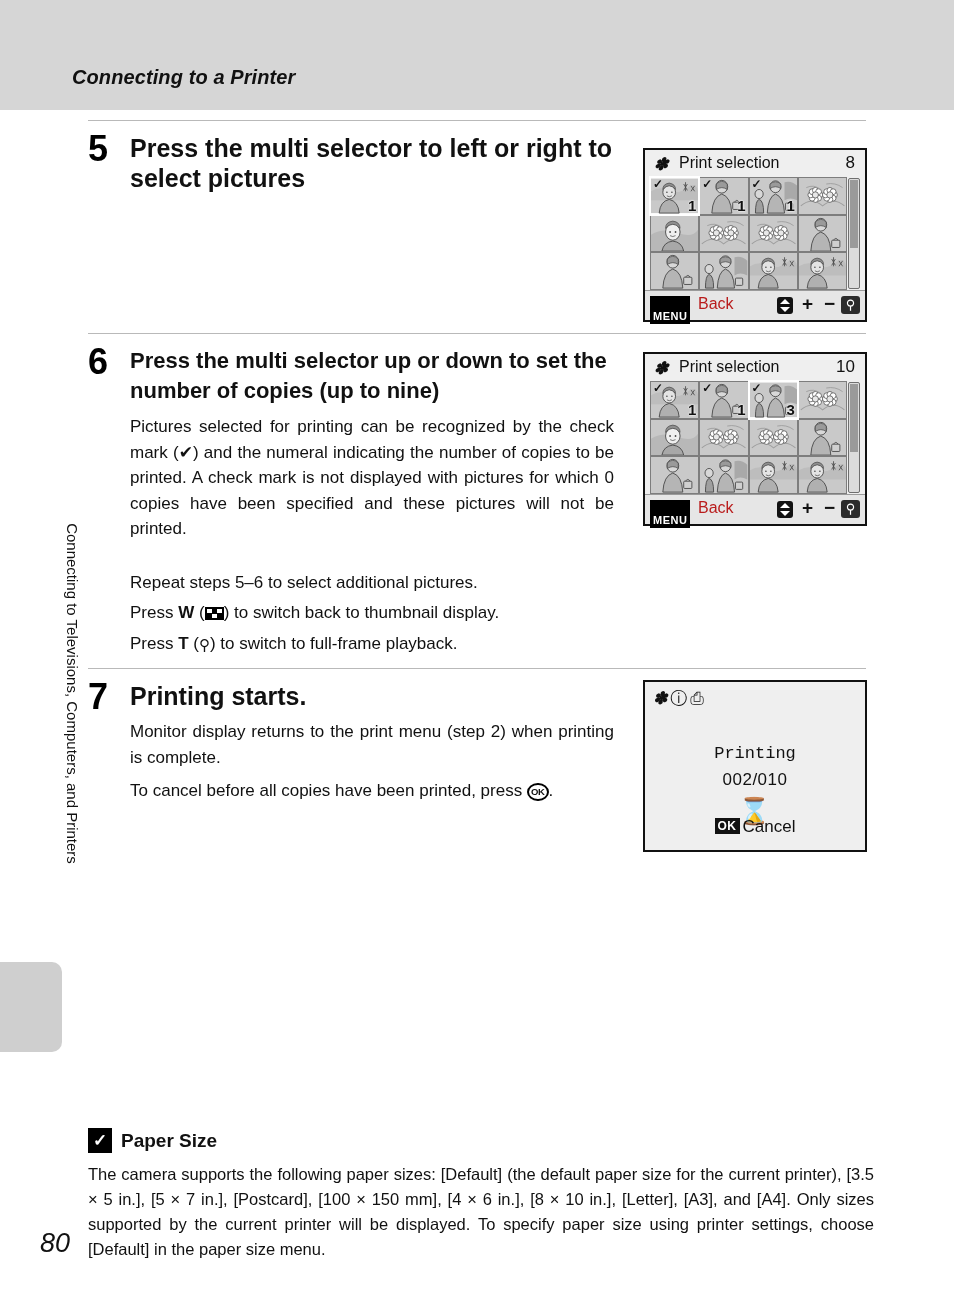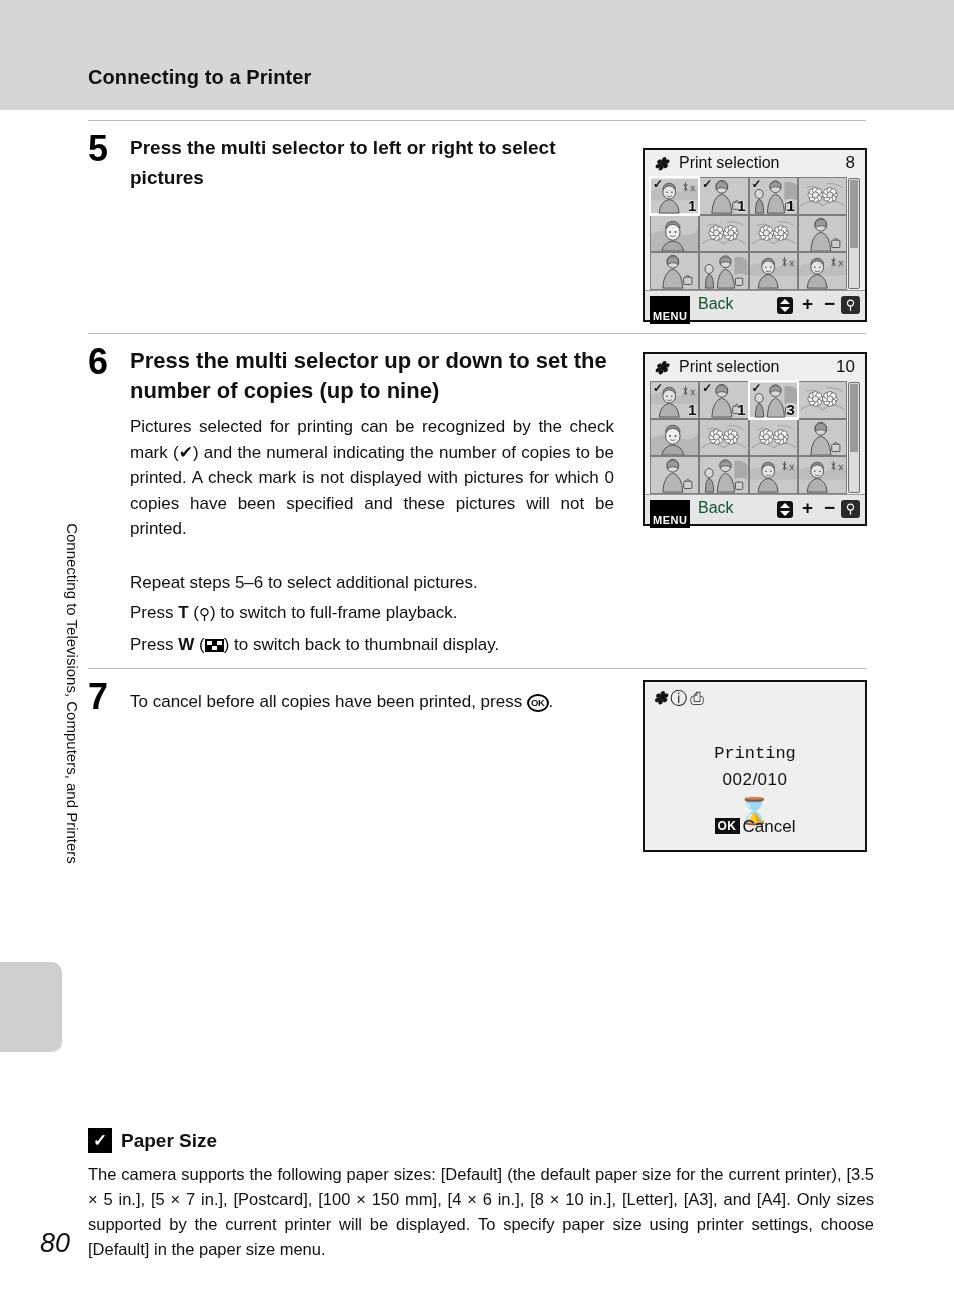--- a/index.html
+++ b/index.html
@@ -6,22 +6,22 @@
   body{
     width:954px;height:1314px;position:relative;background:#ffffff;
     font-family:"Liberation Sans", sans-serif;color:#000;
     -webkit-font-smoothing:antialiased;
   }
   
   .header-band{
     position:absolute;left:0;top:0;width:954px;height:110px;background:#d6d6d6;
   }
   .header-title{
-    position:absolute;left:88px;top:66px;font-size:20px;font-weight:bold;
-    letter-spacing:.1px;color:#111;
+    position:absolute;left:72px;top:66px;font-size:20px;font-weight:bold;
+    letter-spacing:.1px;color:#111;font-style:italic;
   }
   
   .side-tab{
     position:absolute;left:0;top:962px;width:62px;height:90px;
     background:#cfcfcf;border-radius:0 10px 10px 0;
   }
   .side-text{
     position:absolute;left:-188px;top:685px;width:520px;
     transform:rotate(90deg);transform-origin:center center;
     font-size:15px;color:#111;text-align:center;white-space:nowrap;
@@ -33,21 +33,21 @@
   .content{position:absolute;left:88px;top:120px;width:778px;}
   .rule{height:1px;background:#b9b9b9;width:778px;margin:0;}
   .step{position:relative;padding-top:12px;}
   .step-row{display:flex;align-items:flex-start;}
   .step-num{
     font-size:36px;font-weight:bold;line-height:36px;width:42px;flex:0 0 42px;
     margin-top:-2px;color:#000;
   }
   .step-body{flex:1 1 auto;max-width:492px;}
   .step-head{
-    font-size:19px;font-weight:bold;line-height:30px;color:#111;margin:0 0 2px 0;
+    font-size:25px;font-weight:bold;line-height:30px;color:#111;margin:0 0 2px 0;
   }
   .step-head.small{font-size:22px;}
   .para{
     font-size:17px;line-height:25.5px;color:#111;text-align:justify;margin:8px 8px 0 0;
   }
   .lines{margin-top:26px;}
   .lines p{font-size:17px;line-height:30.5px;margin:0;color:#111;}
   
   .b{font-weight:bold;}
   .okbtn{
@@ -98,21 +98,21 @@
   }
   .scrollbar i{position:absolute;left:1px;right:1px;top:1px;height:62%;background:#9a9a9a;}
   .scr-bottom{
     position:absolute;left:0;right:0;bottom:0;height:29px;border-top:1px solid #9a9a9a;
     background:#e6e6e6;
   }
   .menu-badge{
     position:absolute;left:5px;top:5px;background:#000;color:#fff;font-size:11px;
     font-weight:bold;padding:14px 3px 2px 3px;letter-spacing:.5px;line-height:12px;
   }
-  .back-label{position:absolute;left:53px;top:4px;font-size:16px;color:#14532d;}
+  .back-label{position:absolute;left:53px;top:4px;font-size:16px;color:#b91c1c;}
   .ud-icon{
     position:absolute;right:72px;top:6px;width:16px;height:17px;background:#111;
     border-radius:3px;
   }
   .ud-icon:before,.ud-icon:after{
     content:"";position:absolute;left:3px;border-left:5px solid transparent;
     border-right:5px solid transparent;
   }
   .ud-icon:before{top:2px;border-bottom:5px solid #fff;}
   .ud-icon:after{bottom:2px;border-top:5px solid #fff;}
@@ -172,35 +172,37 @@
     <div class="step-row">
       <div class="step-num">6</div>
       <div class="step-body">
         <div class="step-head small">Press the multi selector up or down to set the number of copies (up to nine)</div>
         <p class="para">Pictures selected for printing can be recognized by the check mark (✔) and the numeral indicating the number of copies to be printed. A check mark is not displayed with pictures for which 0 copies have been specified and these pictures will not be printed.</p>
         <div class="lines">
           <p>
             <span>Repeat steps 5–6 to select additional pictures.</span>
           </p>
           <p>
-            <span>Press </span><span class="b">T</span><span> (</span><span class="magn">⚲</span><span>) to switch to full-frame playback.</span>
+            <span>Press </span><span class="b">W</span><span> (</span><span class="thumbglyph"><i style="left:2px;top:2px;"></i><i style="left:12px;top:2px;"></i><i style="left:7px;top:7px;"></i></span><span>) to switch back to thumbnail display.</span>
           </p>
           <p>
-            <span>Press </span><span class="b">W</span><span> (</span><span class="thumbglyph"><i style="left:2px;top:2px;"></i><i style="left:12px;top:2px;"></i><i style="left:7px;top:7px;"></i></span><span>) to switch back to thumbnail display.</span>
+            <span>Press </span><span class="b">T</span><span> (</span><span class="magn">⚲</span><span>) to switch to full-frame playback.</span>
           </p>
         </div>
       </div>
     </div>
   </div>
 
   <div class="rule"></div>
   <div class="step" style="height:200px;">
     <div class="step-row">
       <div class="step-num">7</div>
       <div class="step-body">
+        <div class="step-head">Printing starts.</div>
+        <p class="para">Monitor display returns to the print menu (step 2) when printing is complete.</p>
         <p class="para"><span>To cancel before all copies have been printed, press </span><span class="okbtn">OK</span><span>.</span></p>
       </div>
     </div>
   </div>
 </div>
 
 <div class="screen" style="left:643px;top:148px;width:224px;height:174px;">
   <div class="scr-lcd">
     <div class="scr-title">
       <span class="pbicon" style="position:absolute;left:8px;top:2px;">✽</span>

